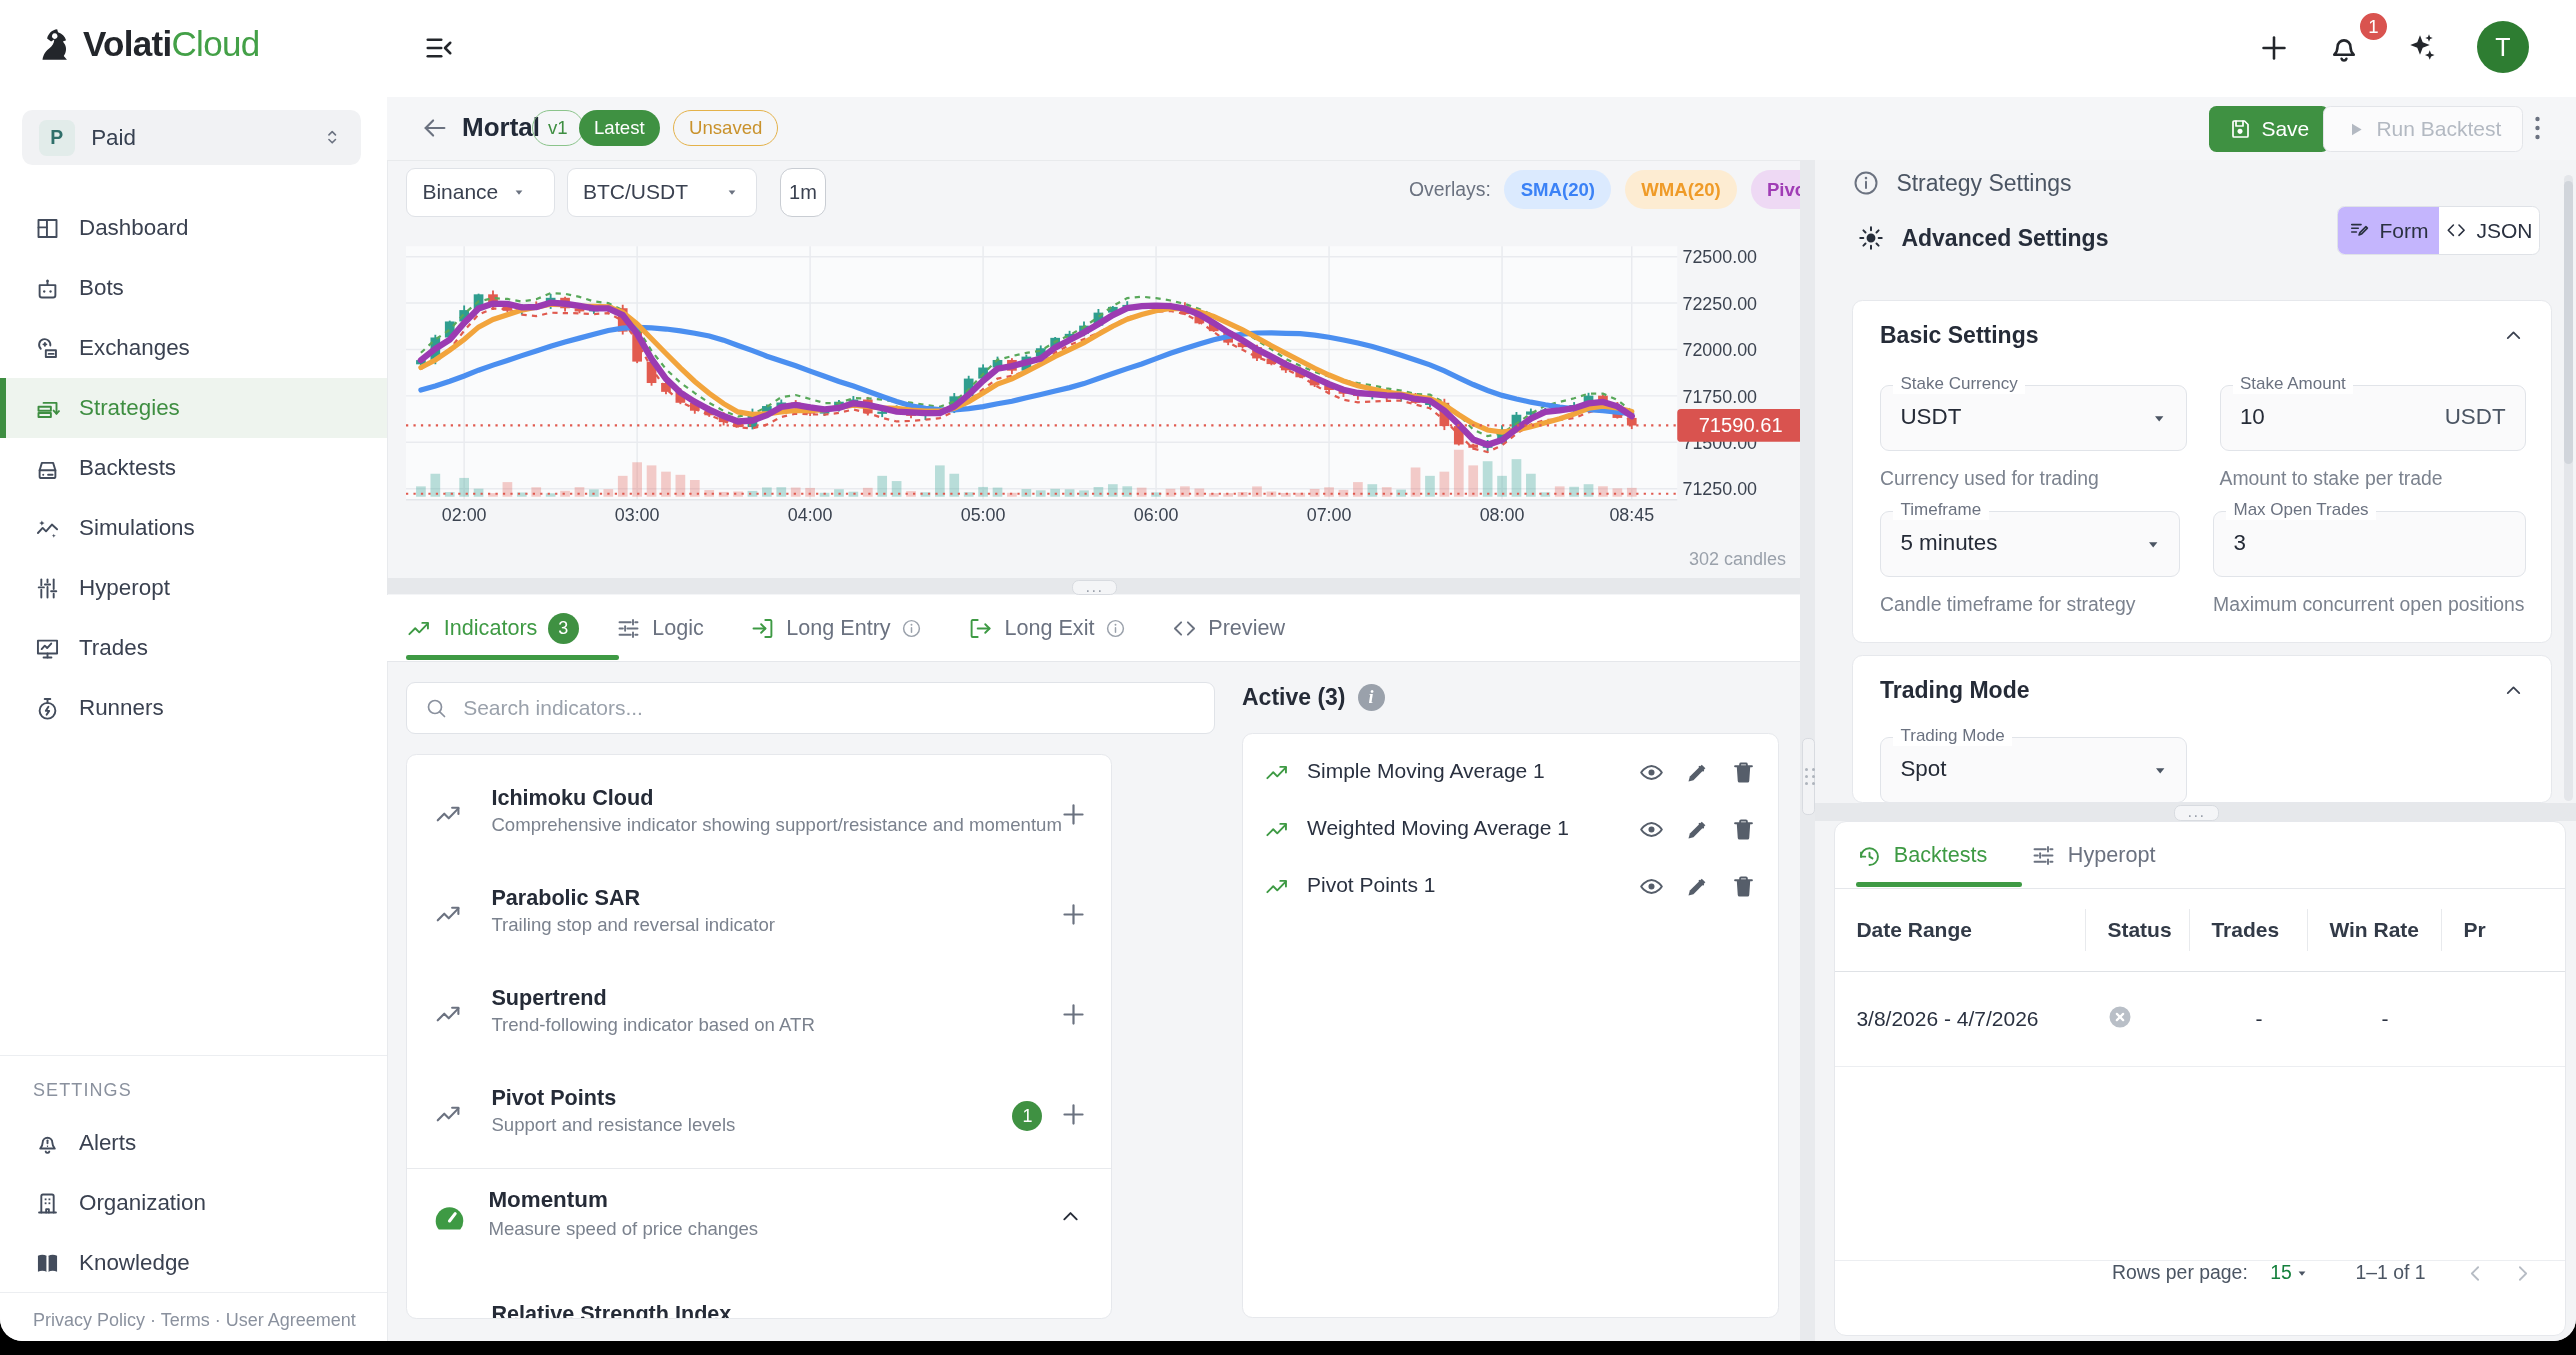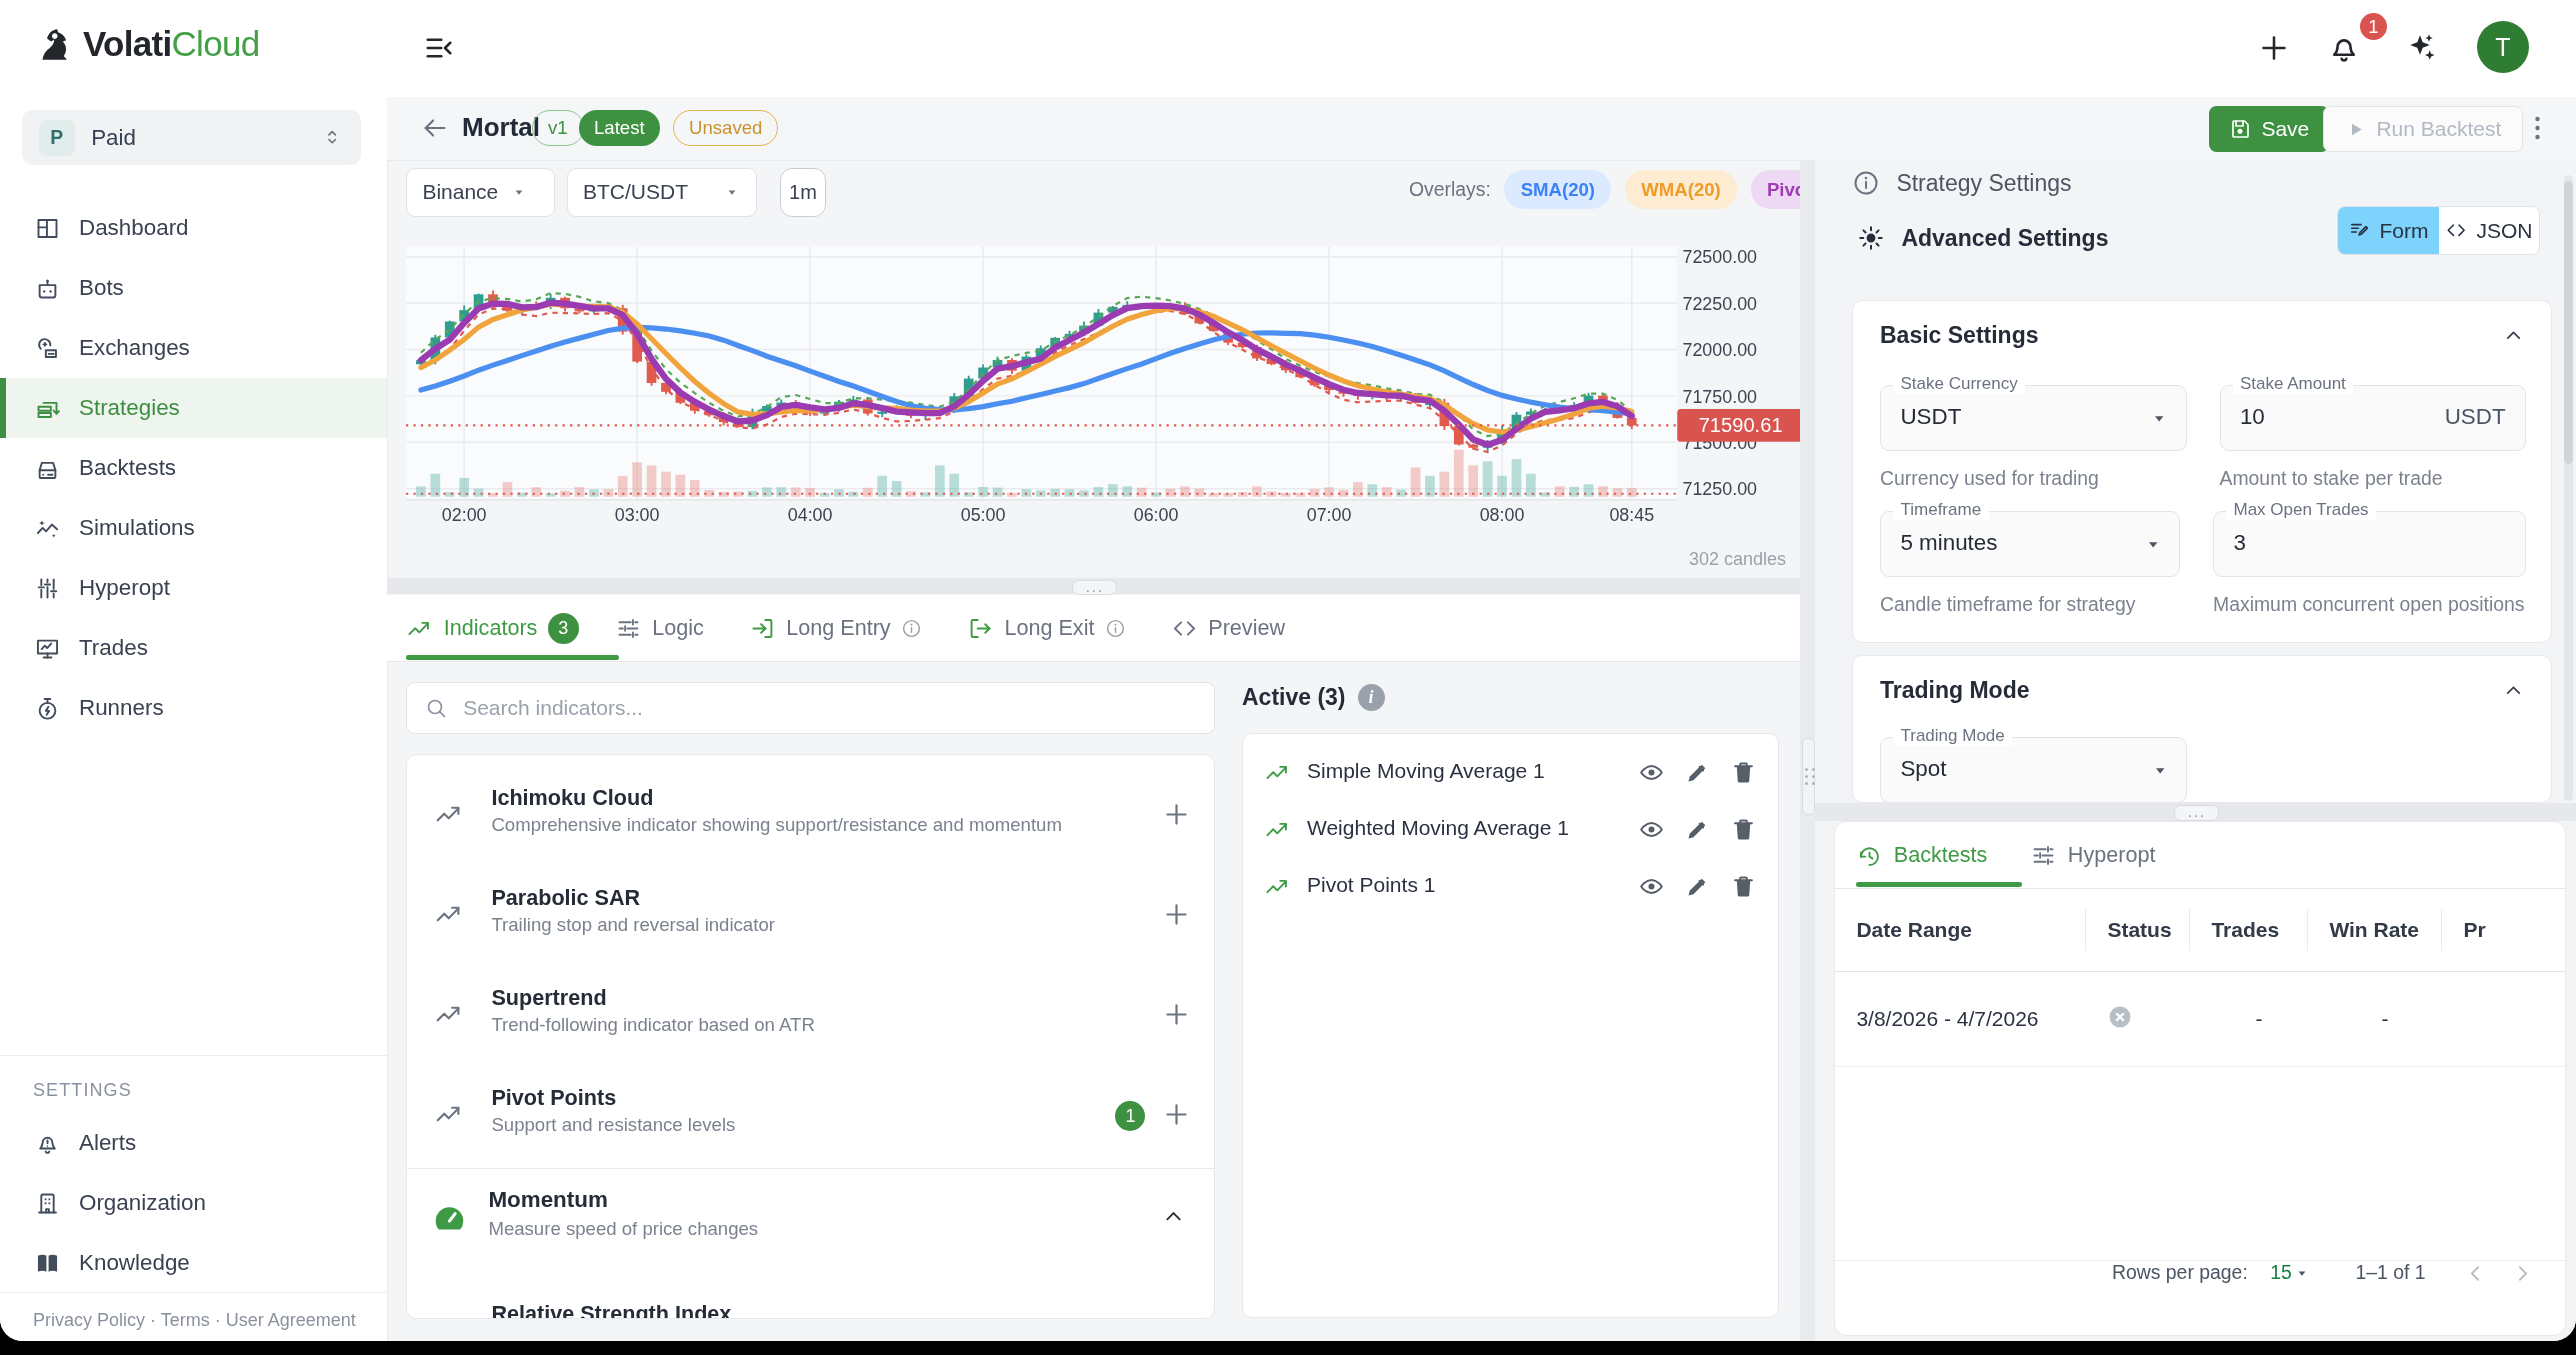--- a/index.html
+++ b/index.html
@@ -65,21 +65,21 @@
   .tab .icn{width:27px;height:27px;}
   .tab .info{width:21px;height:21px;color:#9aa1ab;}
   .tab.active{color:#3e9a44;}
   .tab .cnt{min-width:31px;height:31px;border-radius:15.7px;background:#3f9142;color:#fff;font-size:18px;display:flex;align-items:center;justify-content:center;}
   #tab-underline{position:absolute;left:19.4px;top:495px;width:213px;height:5.2px;background:#3e9a44;border-radius:2.2px;}
   
   #search-box{position:absolute;left:19.4px;top:522px;width:809px;height:52px;background:#fff;border:1.5px solid #e0e3e8;border-radius:9px;display:flex;align-items:center;box-sizing:border-box;}
   #search-box .icn{width:24px;height:24px;color:#8a919e;margin:0 13.4px 0 16.4px;}
   #search-box input{border:none;outline:none;background:transparent;font-size:21px;color:#3a4150;flex:1;font-family:"Liberation Sans",sans-serif;}
   #search-box input::placeholder{color:#9aa1ab;}
-  #ind-card{position:absolute;left:19.4px;top:594px;width:809px;height:565px;background:#fff;border:1.5px solid #e6e8ec;border-radius:10.4px;box-sizing:border-box;overflow:hidden;}
+  #ind-card{position:absolute;left:19.4px;top:594px;width:706px;height:565px;background:#fff;border:1.5px solid #e6e8ec;border-radius:10.4px;box-sizing:border-box;overflow:hidden;}
   .ind-row{position:relative;height:100px;}
   .ind-row .icn.lead{position:absolute;left:27px;top:34px;width:30px;height:30px;color:#6b7280;}
   .ind-row .nm{position:absolute;left:84px;top:19.4px;font-size:21.6px;font-weight:bold;color:#252b37;}
   .ind-row .ds{position:absolute;left:84px;top:49px;font-size:18.6px;color:#7b828e;}
   .ind-row .plus{position:absolute;right:22.4px;top:34px;width:31px;height:31px;color:#6b7280;cursor:pointer;}
   .ind-row .cntbdg{position:absolute;right:69px;top:36px;width:30px;height:30px;border-radius:15px;background:#3f9142;color:#fff;font-size:18px;display:flex;align-items:center;justify-content:center;}
   #grp-div{border-top:1.5px solid #e8eaed;margin-top:3px;}
   .grp-row{position:relative;height:97px;}
   .grp-row .icn.lead{position:absolute;left:22.4px;top:30px;width:39px;height:39px;color:#3e9a44;}
   .grp-row .nm{position:absolute;left:81px;top:18px;font-size:22.4px;font-weight:bold;color:#252b37;}
@@ -100,21 +100,21 @@
   #vgrip .dots i{width:3px;height:3px;border-radius:50%;background:#aeb4bc;}
   
   #right{position:absolute;left:1815px;top:160px;width:761px;height:1181px;background:#f3f4f6;}
   #ss-head{position:absolute;left:37px;top:9px;display:flex;align-items:center;gap:16.4px;color:#4b5563;font-size:23px;}
   #ss-head .icn{width:28px;height:28px;color:#6b7280;}
   #adv-row{position:absolute;left:42px;top:64px;display:flex;align-items:center;gap:16.4px;color:#262d3a;font-size:23px;font-weight:bold;}
   #adv-row .icn{width:28px;height:28px;color:#262d3a;}
   #seg{position:absolute;left:522px;top:46px;width:203px;height:49px;border:1.5px solid #dfe2e7;border-radius:7.5px;display:flex;overflow:hidden;box-sizing:border-box;background:#fff;}
   .seg-btn{flex:1;display:flex;align-items:center;justify-content:center;gap:9px;font-size:21px;color:#2a3140;cursor:pointer;}
   .seg-btn .icn{width:22.4px;height:22.4px;}
-  .seg-btn.on{background:#7dd3fc;}
+  .seg-btn.on{background:#c4b5fd;}
   .card{position:absolute;left:37px;width:700px;background:#fff;border:1.5px solid #e6e8ec;border-radius:10.4px;box-sizing:border-box;}
   .card h3{margin:0;position:absolute;left:27px;top:21px;font-size:23px;color:#252b37;}
   .card .chev{position:absolute;right:25px;top:22.4px;width:25px;height:25px;color:#3a4150;cursor:pointer;}
   .fld{position:relative;height:66px;border:1.5px solid #e1e4e9;border-radius:9px;background:#fafafb;box-sizing:border-box;cursor:pointer;}
   .fld .flabel{position:absolute;top:-12px;left:12px;background:#fff;padding:0 7.5px;font-size:17px;color:#6b7280;}
   .fld .fvalue{position:absolute;left:19.4px;top:18px;font-size:22.4px;color:#252b37;}
   .fld .suffix{position:absolute;right:19.4px;top:18px;font-size:22.4px;color:#4b5563;}
   .fld .caret{position:absolute;right:15px;top:21px;width:22.4px;height:22.4px;color:#4b5563;}
   .fhelp{font-size:19.4px;color:#7b828e;margin-top:12px;line-height:30px;}
   #hdiv2{position:absolute;left:0;top:643px;width:761px;height:18px;background:#e6e8eb;}

